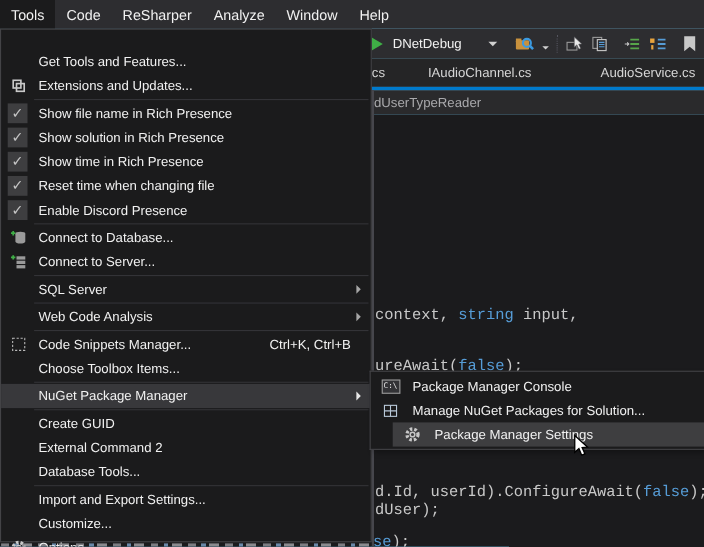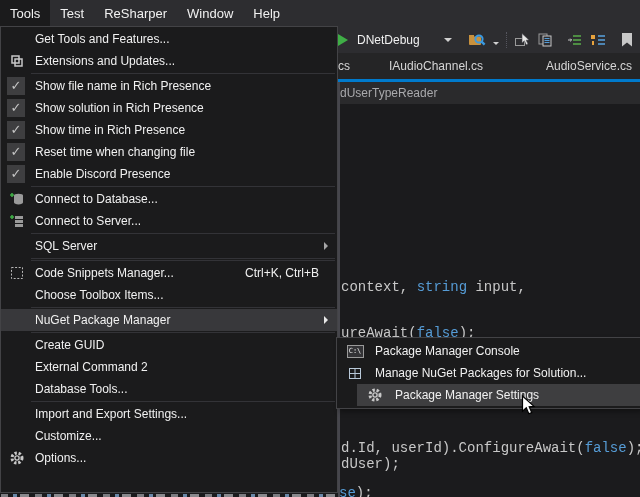--- a/index.html
+++ b/index.html
@@ -41,21 +41,21 @@
   
   .editor { position:absolute; top:104px; left:0; width:640px; height:393px; background:#1b1b1d; }
   .code-line { position:absolute; left:341px; font-family:Liberation Mono, monospace; font-size:14px; color:#c8c8c8; white-space:pre; }
   .kw { color:#569cd6; }
   .vline { position:absolute; left:338px; top:82px; height:415px; width:2px; background:#46464c; }
   .sliver { position:absolute; left:1px; top:494px; width:336px; height:3px;
     background:repeating-linear-gradient(90deg,#7d7d82 0 7px,#1b1b1d 7px 12px,#6a88a8 12px 16px,#1b1b1d 16px 19px,#8a8a8e 19px 28px,#1b1b1d 28px 34px); }
   
   .menu {
     position:absolute; top:26px; left:0; width:338px; height:467px;
-    background:#1b1b1c; border:1px solid #434346; padding-top:1px;
+    background:#1b1b1c; border:1px solid #434346; padding-top:18px;
     color:#f1f1f1; font-size:12px;
   }
   .mi { position:relative; height:22px; display:flex; align-items:center; padding-left:34px; padding-right:10px; }
   .mi.hl { background:#38383b; }
   .mi .ic { position:absolute; left:6px; top:3px; width:20px; height:16px; display:flex; align-items:center; justify-content:center; }
   .mi .check {
     position:absolute; left:6px; top:2px; width:18px; height:18px; background:#3e3e40;
     color:#c5c5c5; font-size:13px; line-height:18px; text-align:center;
   }
   .mi .shortcut { margin-left:auto; padding-right:8px; }
@@ -76,22 +76,23 @@
     color:#e8e8e8; font-family:"DejaVu Sans Mono", monospace; font-size:7px; line-height:11px; text-align:center; }
   .cursor { position:absolute; left:521px; top:395px; }
 </style>
 </head>
 <body>
 
 <div class="screen">
 
   <div class="menubar">
     <div class="mb-item open">Tools</div>
-    <div class="mb-item">Test</div>
+    <div class="mb-item">Code</div>
     <div class="mb-item">ReSharper</div>
+    <div class="mb-item">Analyze</div>
     <div class="mb-item">Window</div>
     <div class="mb-item">Help</div>
   </div>
 
   <div class="toolbar">
     <span class="play"></span>
     <span class="combo">
       <span>DNetDebug</span>
       <span class="chev-down"></span>
     </span>
@@ -237,20 +238,24 @@
           </svg>
         </span>
       <span>Connect to Server...</span>
     </div>
     <div class="msep"></div>
     <div class="mi">
         <span>SQL Server</span>
         <span class="arrow"></span>
       </div>
     <div class="msep"></div>
+    <div class="mi">
+        <span>Web Code Analysis</span>
+        <span class="arrow"></span>
+      </div>
     <div class="msep"></div>
     <div class="mi">
       <span class="ic">
           <svg width="16" height="16" viewBox="0 0 16 16">
             <rect x="2.5" y="2.5" width="11" height="11" fill="none" stroke="#b9b9b9" stroke-dasharray="2 1.6"></rect>
           </svg>
         </span>
       <span>Code Snippets Manager...</span>
       <span class="shortcut">Ctrl+K, Ctrl+B</span>
     </div>

